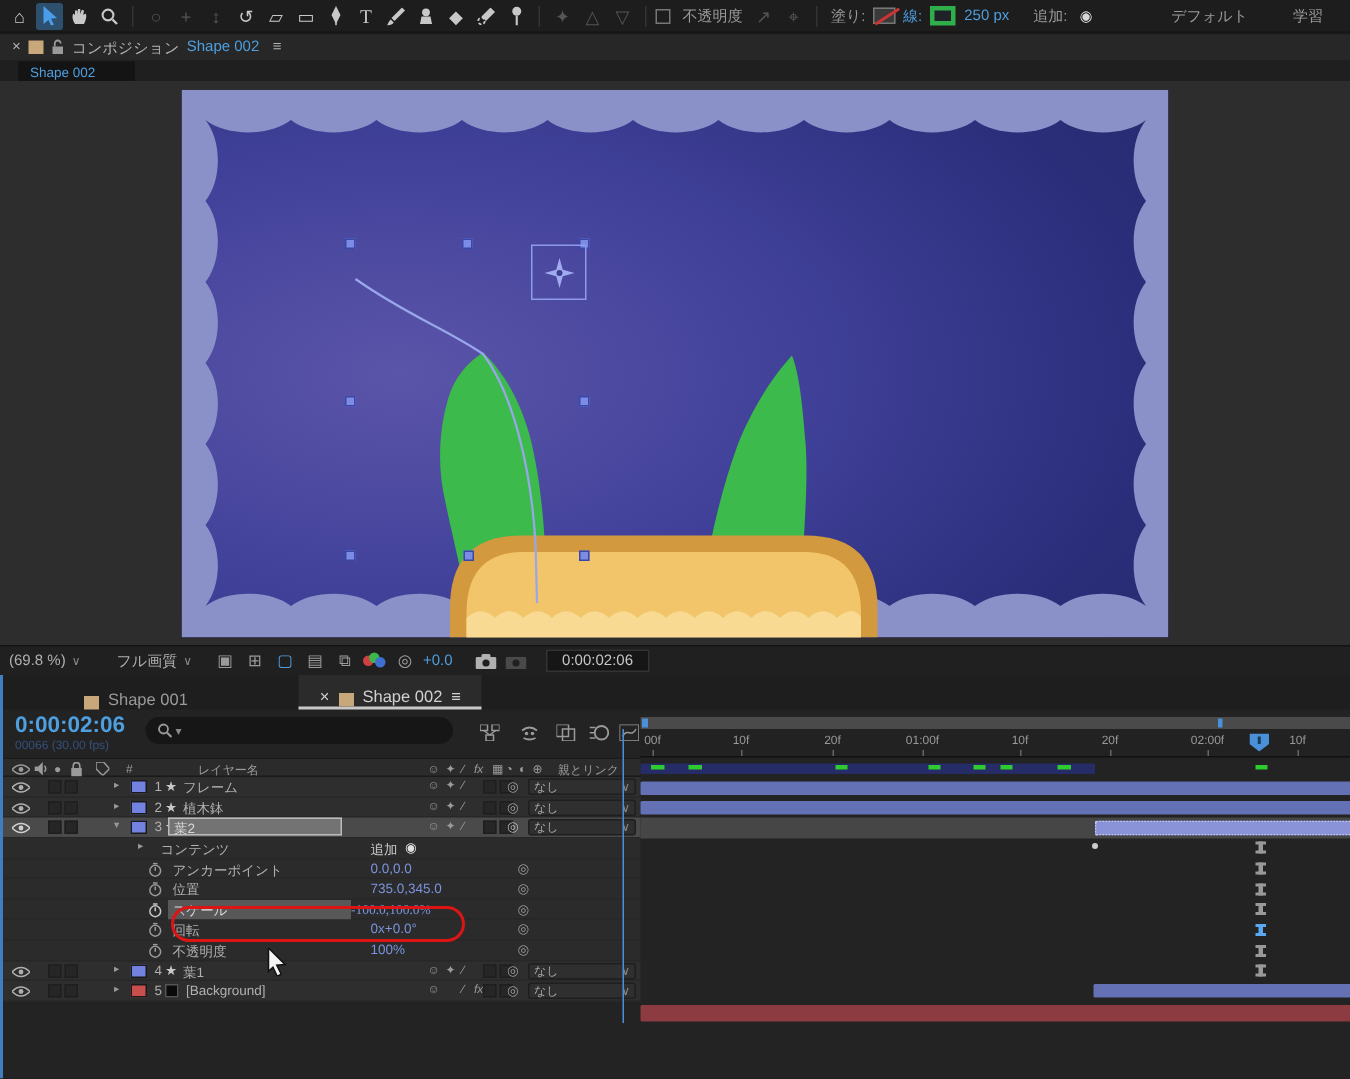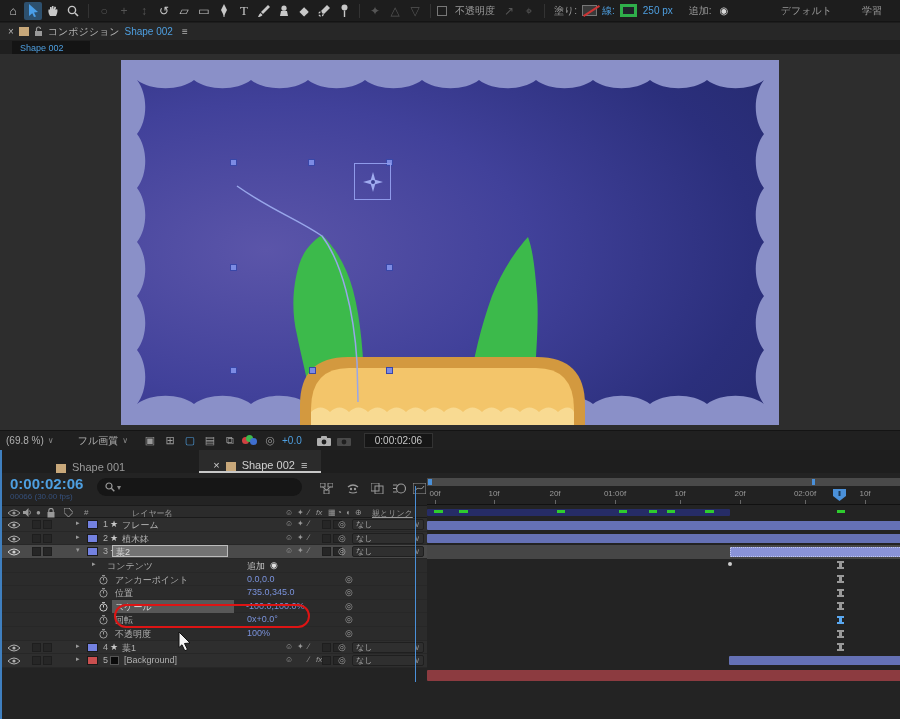--- a/index.html
+++ b/index.html
@@ -424,21 +424,21 @@
       <span style="left:82px;">#</span>
       <span style="left:130px;">レイヤー名</span>
       <span style="left:283px;">☺</span>
       <span style="left:295px;">✦</span>
       <span style="left:306px;">∕</span>
       <span style="left:314px; font-style:italic;">fx</span>
       <span style="left:326px;">▦</span>
       <span style="left:335px;">◔</span>
       <span style="left:344px;">◐</span>
       <span style="left:353px;">⊕</span>
-      <span style="left:370px;text-decoration:underline;">親とリンク</span>
+      <span style="left:370px;">親とリンク</span>
     </div>
 
     <div id="tl-rows">
 
       <div class="row">
         <svg class="abs icon" style="left:6px; top:3px;" width="12" height="8" viewBox="0 0 12 8">
             <path d="M0 4 Q6 -2 12 4 Q6 10 0 4 Z" fill="none" stroke="#b0b0b0"></path>
             <circle cx="6" cy="4" r="1.6" fill="#b0b0b0"></circle>
           </svg>
         <div class="cellbox" style="left:30px;"></div>
@@ -539,21 +539,21 @@
       </div>
 
       <div class="row prop">
         <div class="scalehl"></div>
         <svg class="abs icon" style="left:97px; top:2px;" width="9" height="10" viewBox="0 0 9 10">
             <circle cx="4.5" cy="5.5" r="3.6" fill="none" stroke="#c8c8c8"></circle>
             <line x1="4.5" y1="5.5" x2="4.5" y2="3" stroke="#c8c8c8"></line>
             <line x1="3" y1="0.6" x2="6" y2="0.6" stroke="#c8c8c8"></line>
           </svg>
         <span class="rcell" style="left:113px; color:#d8d8d8;">スケール</span>
-        <span class="rcell val" style="left:244px;">-100.0,100.0%</span>
+        <span class="rcell val" style="left:232px;font-family:Liberation Serif, serif;">-100.0,100.0%</span>
         <span class="rcell" style="left:343px; color:#9a9a9a;">◎</span>
       </div>
 
       <div class="row prop">
         <svg class="abs icon" style="left:97px; top:2px;" width="9" height="10" viewBox="0 0 9 10">
             <circle cx="4.5" cy="5.5" r="3.6" fill="none" stroke="#9a9a9a"></circle>
             <line x1="4.5" y1="5.5" x2="4.5" y2="3" stroke="#9a9a9a"></line>
             <line x1="3" y1="0.6" x2="6" y2="0.6" stroke="#9a9a9a"></line>
           </svg>
         <span class="rcell" style="left:113px;">回転</span>

